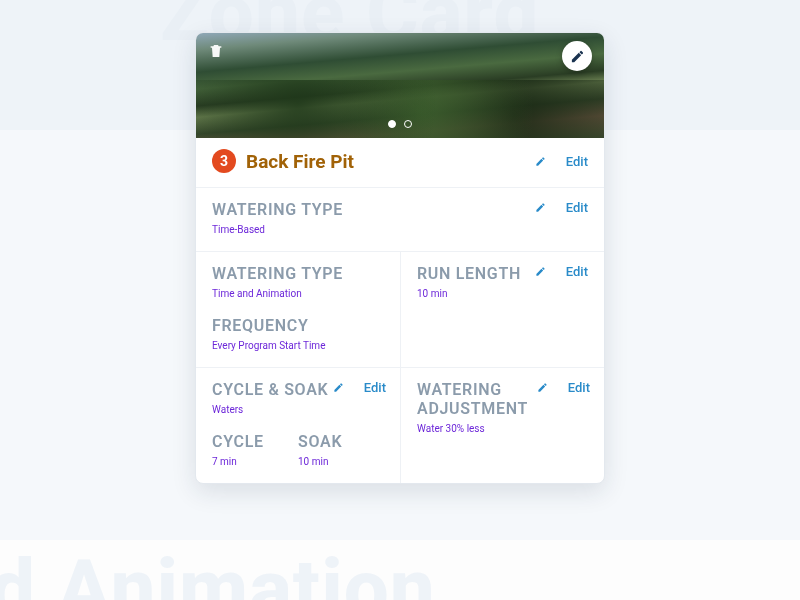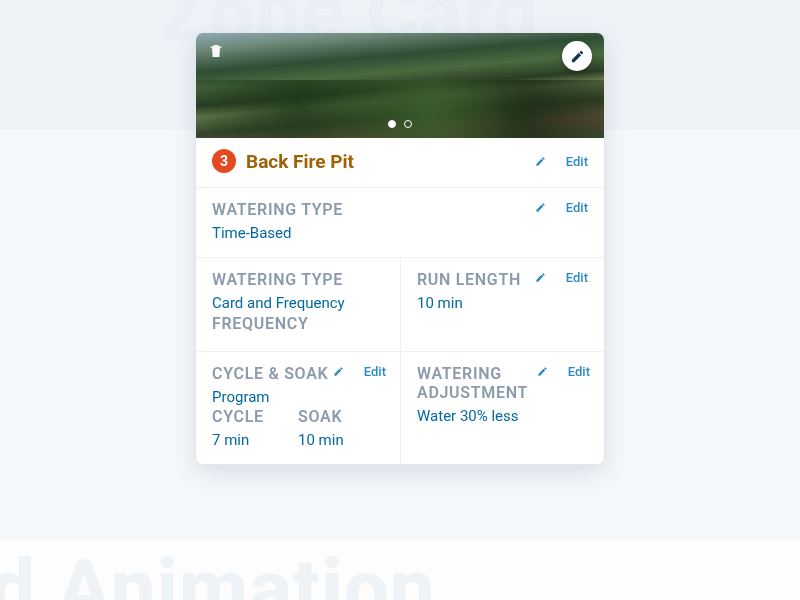--- a/index.html
+++ b/index.html
@@ -27,26 +27,26 @@
 
 .edit-link{color:#2a8bc9;font-size:13px;font-weight:500;display:inline-flex;align-items:center;gap:20px;cursor:pointer}
 .edit-link svg{fill:#2a8bc9}
 
 .section{border-bottom:1px solid #eef1f5;position:relative}
 .section:last-child{border-bottom:none}
 .section .edit-tr{position:absolute;top:12px;right:16px}
 
 .p16{padding:12px 16px 14px}
 .label{font-size:16px;font-weight:600;letter-spacing:.7px;color:#8b9bab;text-transform:uppercase;margin-bottom:4px}
-.value{font-size:15px;color:#0369a1;line-height:1.35}
+.value{font-size:10px;color:#6d28d9;line-height:1.35}
 
 .grid2{display:grid;grid-template-columns:1fr 1fr}
 .cell{padding:12px 16px 14px}
 .col-sep{border-left:1px solid #eef1f5}
-.rowgap{margin-top:0}
+.rowgap{margin-top:16px}
 .sub2{display:grid;grid-template-columns:1fr 1fr}
 
 </style>
 </head>
 <body>
 
 <div class="bg-top"></div>
 <div class="bg-bottom"></div>
 <div class="watermark-top">Zone Card</div>
 <div class="watermark-bottom">rd Animation</div>
@@ -98,43 +98,44 @@
   <div class="section">
     <span class="edit-link edit-tr">
       <svg width="11" height="11" viewBox="0 0 24 24">
           <path d="M3 17.25V21h3.75L17.81 9.94l-3.75-3.75L3 17.25zM20.71 7.04a1 1 0 0 0 0-1.41l-2.34-2.34a1 1 0 0 0-1.41 0L15.13 5.12l3.75 3.75 1.83-1.83z"></path>
         </svg>
       <span>Edit</span>
     </span>
     <div class="grid2">
       <div class="cell">
         <div class="label">WATERING TYPE</div>
-        <div class="value">Card and Frequency</div>
+        <div class="value">Time and Animation</div>
         <div class="rowgap">
           <div class="label">FREQUENCY</div>
+          <div class="value">Every Program Start Time</div>
         </div>
       </div>
       <div class="cell col-sep">
         <div class="label">RUN LENGTH</div>
         <div class="value">10 min</div>
       </div>
     </div>
   </div>
 
   <div class="section">
     <div class="grid2">
       <div class="cell" style="position:relative">
         <span class="edit-link" style="position:absolute;top:12px;right:14px">
           <svg width="11" height="11" viewBox="0 0 24 24">
               <path d="M3 17.25V21h3.75L17.81 9.94l-3.75-3.75L3 17.25zM20.71 7.04a1 1 0 0 0 0-1.41l-2.34-2.34a1 1 0 0 0-1.41 0L15.13 5.12l3.75 3.75 1.83-1.83z"></path>
             </svg>
           <span>Edit</span>
         </span>
         <div class="label">CYCLE &amp; SOAK</div>
-        <div class="value">Program</div>
+        <div class="value">Waters</div>
         <div class="rowgap sub2">
           <div>
             <div class="label">CYCLE</div>
             <div class="value">7 min</div>
           </div>
           <div>
             <div class="label">SOAK</div>
             <div class="value">10 min</div>
           </div>
         </div>

